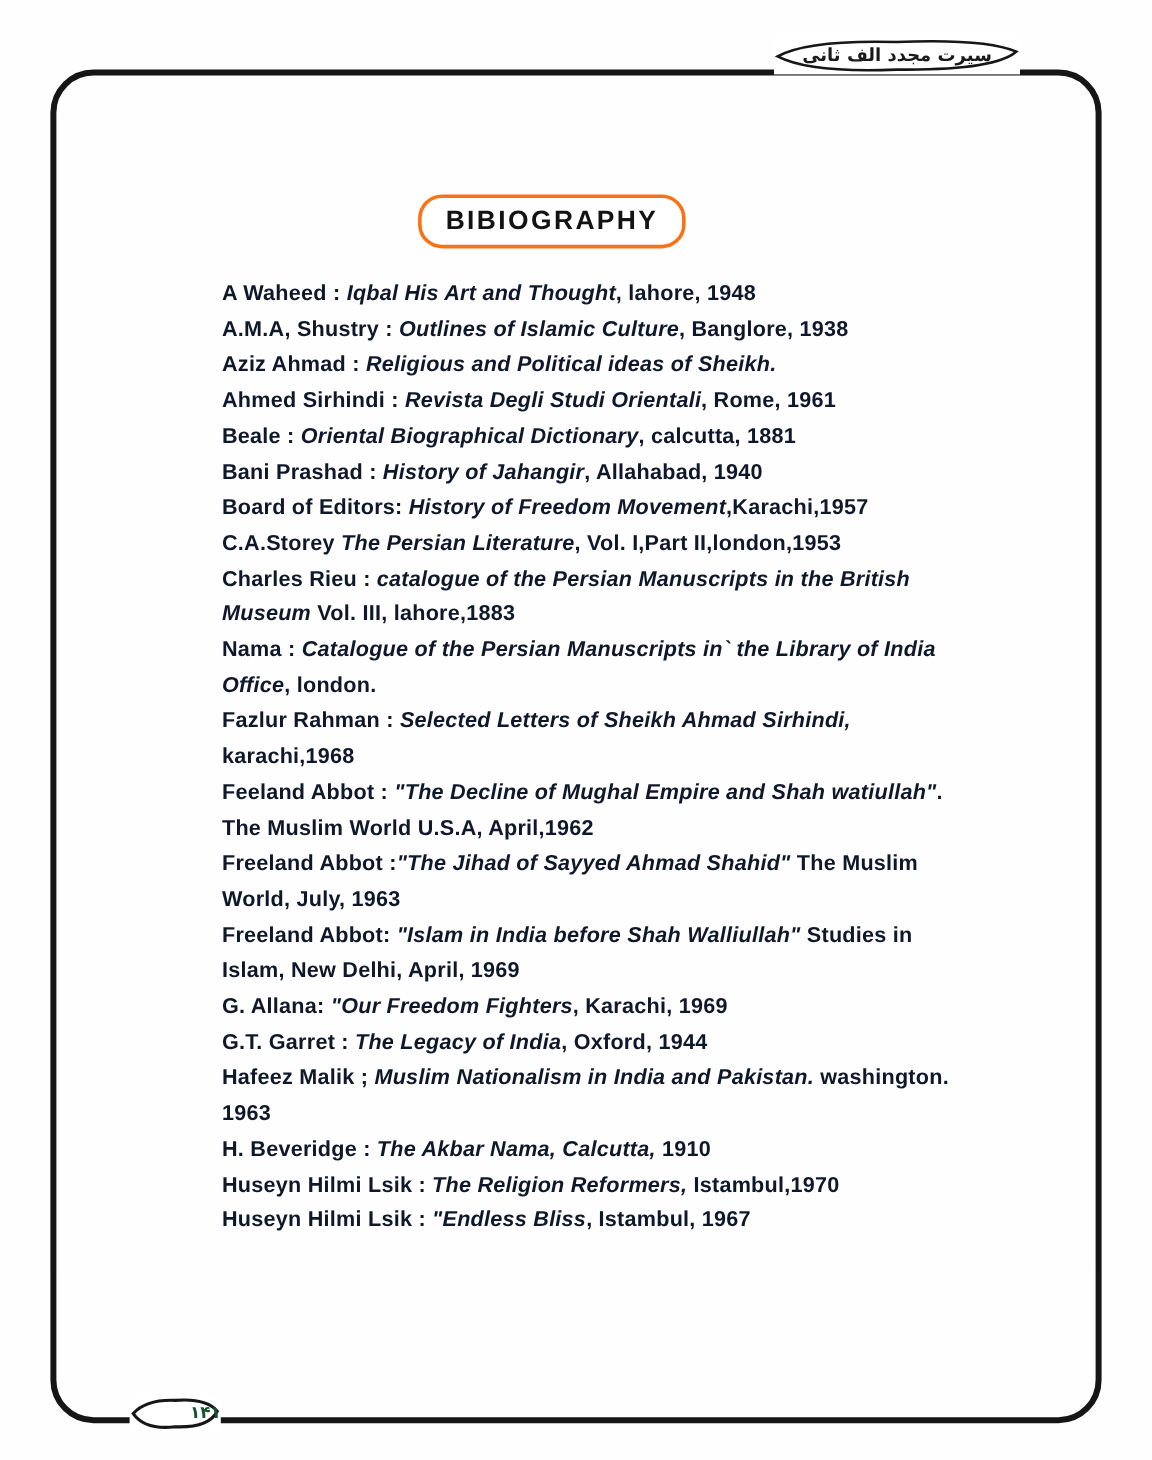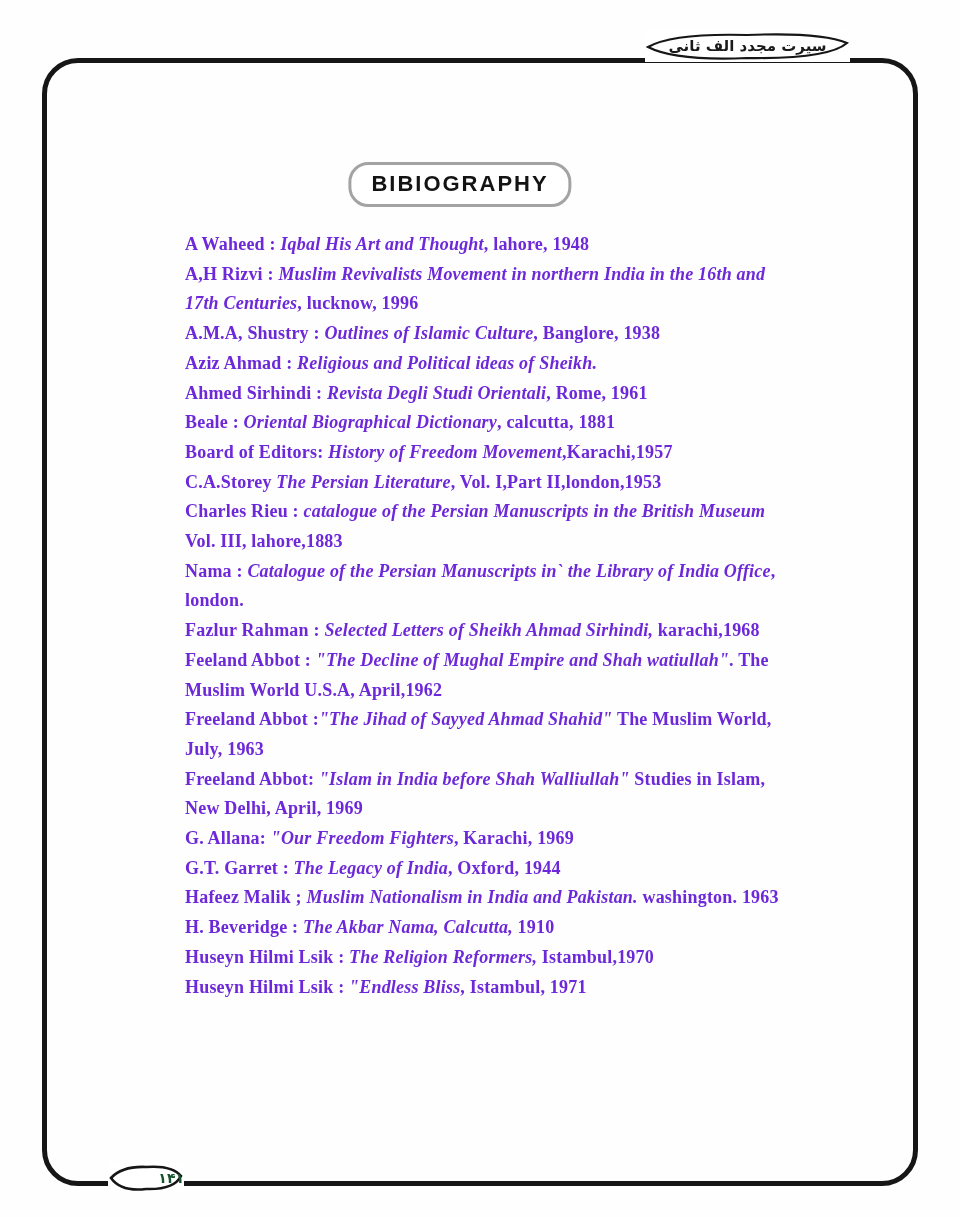--- a/index.html
+++ b/index.html
@@ -46,44 +46,43 @@
     font-size: 15px;
     font-weight: bold;
     color: #1a1a1a;
     line-height: 24px;
   }
   .title-box {
     position: absolute;
     left: 460px;
     top: 162px;
     transform: translateX(-50%);
-    border: 3px solid #a3a3a3;
+    border: 3px solid #f97316;
     border-radius: 20px;
     padding: 6px 20px 7px 20px;
     background: #fff;
     z-index: 2;
   }
   .title-box .title-text {
     font-size: 22px;
     font-weight: bold;
     letter-spacing: 2px;
     color: #131313;
     white-space: nowrap;
   }
   .entries {
     position: absolute;
     left: 185px;
     top: 230px;
     width: 606px;
-    color: #6d28d9;
+    color: #0f172a;
     font-size: 18px;
     line-height: 29.7px;
     font-weight: 600;
     letter-spacing: 0.2px;
-    font-family: Liberation Serif, serif;
   }
   .entries p {
     margin: 0;
     padding: 0;
   }
   .entries .ti {
     font-style: italic;
   }
   .footer-cartouche {
     position: absolute;
@@ -121,39 +120,39 @@
     </svg>
     <div class="arabic">سيرت مجدد الف ثانى</div>
   </div>
 
   <div class="title-box">
     <span class="title-text">BIBIOGRAPHY</span>
   </div>
 
   <div class="entries">
     <p><span class="au">A Waheed : </span><span class="ti">Iqbal His Art and Thought</span><span class="ta">, lahore, 1948</span></p>
-    <p><span class="au">A,H Rizvi : </span><span class="ti">Muslim Revivalists Movement in northern India in the 16th and 17th Centuries</span><span class="ta">, lucknow, 1996</span></p>
     <p><span class="au">A.M.A, Shustry : </span><span class="ti">Outlines of Islamic Culture</span><span class="ta">, Banglore, 1938</span></p>
     <p><span class="au">Aziz Ahmad : </span><span class="ti">Religious and Political ideas of Sheikh.</span><span class="ta"></span></p>
     <p><span class="au">Ahmed Sirhindi : </span><span class="ti">Revista Degli Studi Orientali</span><span class="ta">, Rome, 1961</span></p>
     <p><span class="au">Beale : </span><span class="ti">Oriental Biographical Dictionary</span><span class="ta">, calcutta, 1881</span></p>
+    <p><span class="au">Bani Prashad : </span><span class="ti">History of Jahangir</span><span class="ta">, Allahabad, 1940</span></p>
     <p><span class="au">Board of Editors: </span><span class="ti">History of Freedom Movement</span><span class="ta">,Karachi,1957</span></p>
     <p><span class="au">C.A.Storey </span><span class="ti">The Persian Literature</span><span class="ta">, Vol. I,Part II,london,1953</span></p>
     <p><span class="au">Charles Rieu : </span><span class="ti">catalogue of the Persian Manuscripts in the British Museum</span><span class="ta"> Vol. III, lahore,1883</span></p>
     <p><span class="au">Nama : </span><span class="ti">Catalogue of the Persian Manuscripts in` the Library of India Office</span><span class="ta">, london.</span></p>
     <p><span class="au">Fazlur Rahman : </span><span class="ti">Selected Letters of Sheikh Ahmad Sirhindi,</span><span class="ta"> karachi,1968</span></p>
     <p><span class="au">Feeland Abbot : </span><span class="ti">"The Decline of Mughal Empire and Shah watiullah"</span><span class="ta">. The Muslim World U.S.A, April,1962</span></p>
     <p><span class="au">Freeland Abbot :</span><span class="ti">"The Jihad of Sayyed Ahmad Shahid"</span><span class="ta"> The Muslim World, July, 1963</span></p>
     <p><span class="au">Freeland Abbot: </span><span class="ti">"Islam in India before Shah Walliullah"</span><span class="ta"> Studies in Islam, New Delhi, April, 1969</span></p>
     <p><span class="au">G. Allana: </span><span class="ti">"Our Freedom Fighters</span><span class="ta">, Karachi, 1969</span></p>
     <p><span class="au">G.T. Garret : </span><span class="ti">The Legacy of India</span><span class="ta">, Oxford, 1944</span></p>
     <p><span class="au">Hafeez Malik ; </span><span class="ti">Muslim Nationalism in India and Pakistan.</span><span class="ta"> washington. 1963</span></p>
     <p><span class="au">H. Beveridge : </span><span class="ti">The Akbar Nama, Calcutta,</span><span class="ta"> 1910</span></p>
     <p><span class="au">Huseyn Hilmi Lsik : </span><span class="ti">The Religion Reformers,</span><span class="ta"> Istambul,1970</span></p>
-    <p><span class="au">Huseyn Hilmi Lsik : </span><span class="ti">"Endless Bliss</span><span class="ta">, Istambul, 1971</span></p>
+    <p><span class="au">Huseyn Hilmi Lsik : </span><span class="ti">"Endless Bliss</span><span class="ta">, Istambul, 1967</span></p>
   </div>
 
   <div class="footer-cartouche">
     <svg width="76" height="30" viewBox="0 0 76 30">
       <path d="M3,15 Q14,3 38,4 Q64,2 73,13 Q66,27 38,26 Q13,29 3,15 Z" fill="#ffffff" stroke="#161616" stroke-width="2.6"></path>
     </svg>
     <div class="pagenum">۱۴۱</div>
   </div>
 
 </div>

